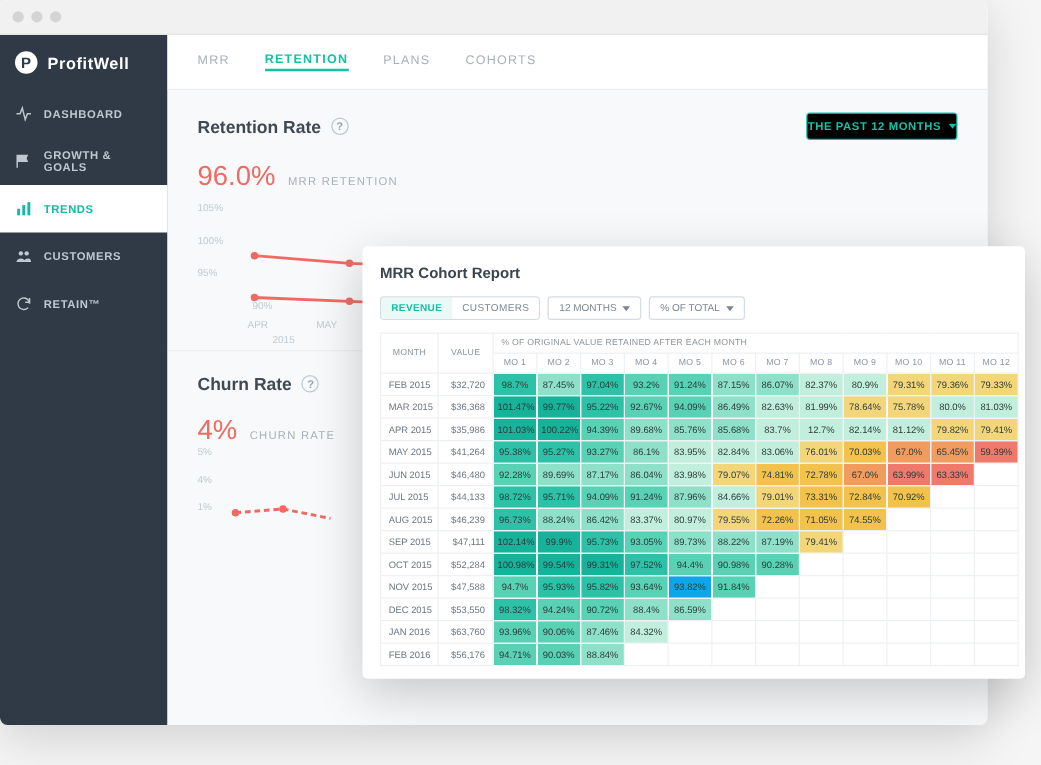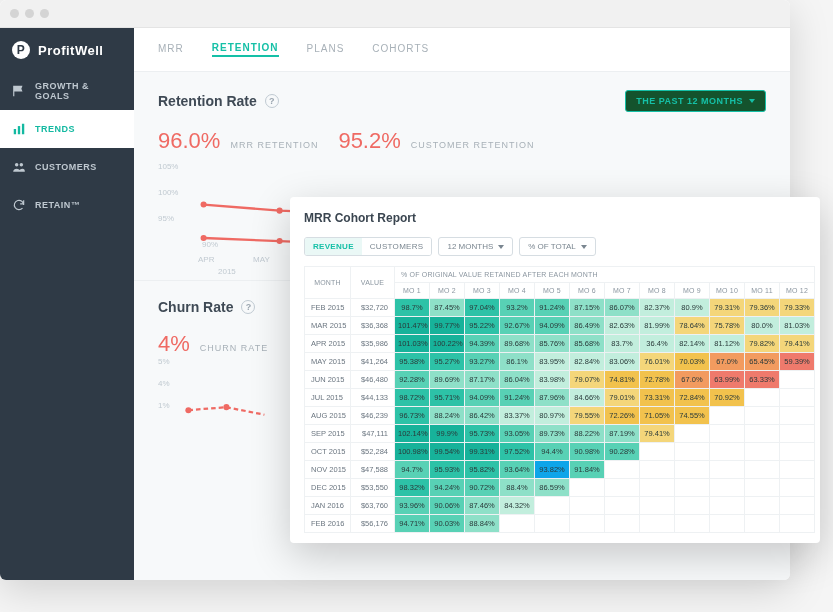--- a/index.html
+++ b/index.html
@@ -22,22 +22,22 @@
 
 .main { flex: 1; background: #f7f9fa; overflow: hidden; }
 .topnav { height: 44px; background: #fff; display: flex; align-items: center; padding: 0 24px; gap: 28px; font-size: 10px; letter-spacing: 1px; color: #a8b1b8; border-bottom: 1px solid #eceff1; }
 .topnav-item { cursor: pointer; padding-bottom: 2px; }
 .topnav-item.active { color: #15c0a7; border-bottom: 2px solid #15c0a7; font-weight: 600; }
 
 .section { padding: 18px 24px; }
 .sec-head { display: flex; align-items: center; justify-content: space-between; margin-bottom: 16px; }
 .sec-title { font-size: 14px; color: #3f4a55; font-weight: 600; display: flex; align-items: center; gap: 8px; }
 .help { width: 14px; height: 14px; border: 1px solid #c0cad2; border-radius: 50%; display: inline-flex; align-items: center; justify-content: center; font-size: 9px; color: #9aa5af; }
-.range-btn { border: 1px solid #15c0a7; color: #15c0a7; font-size: 9px; letter-spacing: 0.5px; padding: 5px 10px; border-radius: 3px; background: #14532d; cursor: pointer; display: inline-flex; align-items: center; gap: 6px; font-weight: 600; }
-.kpi-row { display: flex; gap: 20px; margin-bottom: 8px; }
+.range-btn { border: 1px solid #15c0a7; color: #15c0a7; font-size: 9px; letter-spacing: 0.5px; padding: 5px 0; border-radius: 3px; background: #000000; cursor: pointer; display: inline-flex; align-items: center; gap: 6px; font-weight: 600; }
+.kpi-row { display: flex; gap: 36px; margin-bottom: 8px; }
 .kpi { display: flex; align-items: baseline; gap: 10px; }
 .kpi-val { font-size: 22px; color: #ef6a63; font-weight: 400; }
 .kpi-label { font-size: 9px; color: #a8b1b8; letter-spacing: 1px; }
 
 .chart { height: 100px; position: relative; color: #c1cad1; font-size: 8px; }
 .ytick { position: absolute; left: 0; }
 .chart svg { position: absolute; inset: 0; }
 
 .churn-section { padding: 18px 24px; border-top: 1px solid #eceff1; }
 
@@ -74,20 +74,28 @@
   <div class="content">
 
     <div class="sidebar">
       <div class="brand">
         <span class="brand-logo">P</span>
         <span>ProfitWell</span>
       </div>
       <div id="nav-items">
           <div class="nav-item">
             <span class="nav-icon">
+              <svg width="14" height="14" viewBox="0 0 24 24" fill="none" stroke="currentColor" stroke-width="2">
+                <polyline points="2,12 7,12 10,4 14,20 17,12 22,12"></polyline>
+              </svg>
+            </span>
+            <span>DASHBOARD</span>
+          </div>
+          <div class="nav-item">
+            <span class="nav-icon">
               <svg width="14" height="14" viewBox="0 0 24 24" fill="currentColor">
                 <path d="M4 3h14l-2 5 2 5H4v8H2V3z"></path>
               </svg>
             </span>
             <span>GROWTH &amp; GOALS</span>
           </div>
           <div class="nav-item active">
             <span class="nav-icon">
               <svg width="14" height="14" viewBox="0 0 24 24" fill="currentColor">
                 <rect x="3" y="12" width="4" height="9"></rect>
@@ -134,24 +142,20 @@
           </div>
           <button class="range-btn">
             <span>THE PAST 12 MONTHS</span>
             <span class="chev"></span>
           </button>
         </div>
         <div class="kpi-row" id="kpi-row">
             <div class="kpi">
               <span class="kpi-val">96.0%</span>
               <span class="kpi-label">MRR RETENTION</span>
-            </div>
-            <div class="kpi">
-              <span class="kpi-val">95.2%</span>
-              <span class="kpi-label">CUSTOMER RETENTION</span>
             </div>
           </div>
         <div class="chart" id="ret-chart">
           <svg viewBox="0 0 400 100" preserveAspectRatio="none">
             <polyline points="30,28 80,32 130,34 180,36" stroke="#ef6a63" stroke-width="1.5" fill="none"></polyline>
             <polyline points="30,50 80,52 130,54 180,57" stroke="#ef6a63" stroke-width="1.5" fill="none"></polyline>
             <circle cx="30" cy="28" r="2" fill="#ef6a63"></circle>
               <circle cx="80" cy="32" r="2" fill="#ef6a63"></circle>
             <circle cx="30" cy="50" r="2" fill="#ef6a63"></circle>
               <circle cx="80" cy="52" r="2" fill="#ef6a63"></circle>
@@ -282,21 +286,21 @@
         <tr>
           <td class="month">APR 2015</td>
           <td class="value">$35,986</td>
           <td style="background:#17b29a;color:#2a3a3a">101.03%</td>
           <td style="background:#17b29a;color:#2a3a3a">100.22%</td>
           <td style="background:#58d1b5;color:#2a3a3a">94.39%</td>
           <td style="background:#8ee0c8;color:#2a3a3a">89.68%</td>
           <td style="background:#8ee0c8;color:#2a3a3a">85.76%</td>
           <td style="background:#8ee0c8;color:#2a3a3a">85.68%</td>
           <td style="background:#c2eedd;color:#2a3a3a">83.7%</td>
-          <td style="background:#c2eedd;color:#2a3a3a">36.4%</td>
+          <td style="background:#c2eedd;color:#2a3a3a">12.7%</td>
           <td style="background:#c2eedd;color:#2a3a3a">82.14%</td>
           <td style="background:#c2eedd;color:#2a3a3a">81.12%</td>
           <td style="background:#f4d67a;color:#2a3a3a">79.82%</td>
           <td style="background:#f4d67a;color:#2a3a3a">79.41%</td>
         </tr>
         <tr>
           <td class="month">MAY 2015</td>
           <td class="value">$41,264</td>
           <td style="background:#2dc2a7;color:#2a3a3a">95.38%</td>
           <td style="background:#2dc2a7;color:#2a3a3a">95.27%</td>

